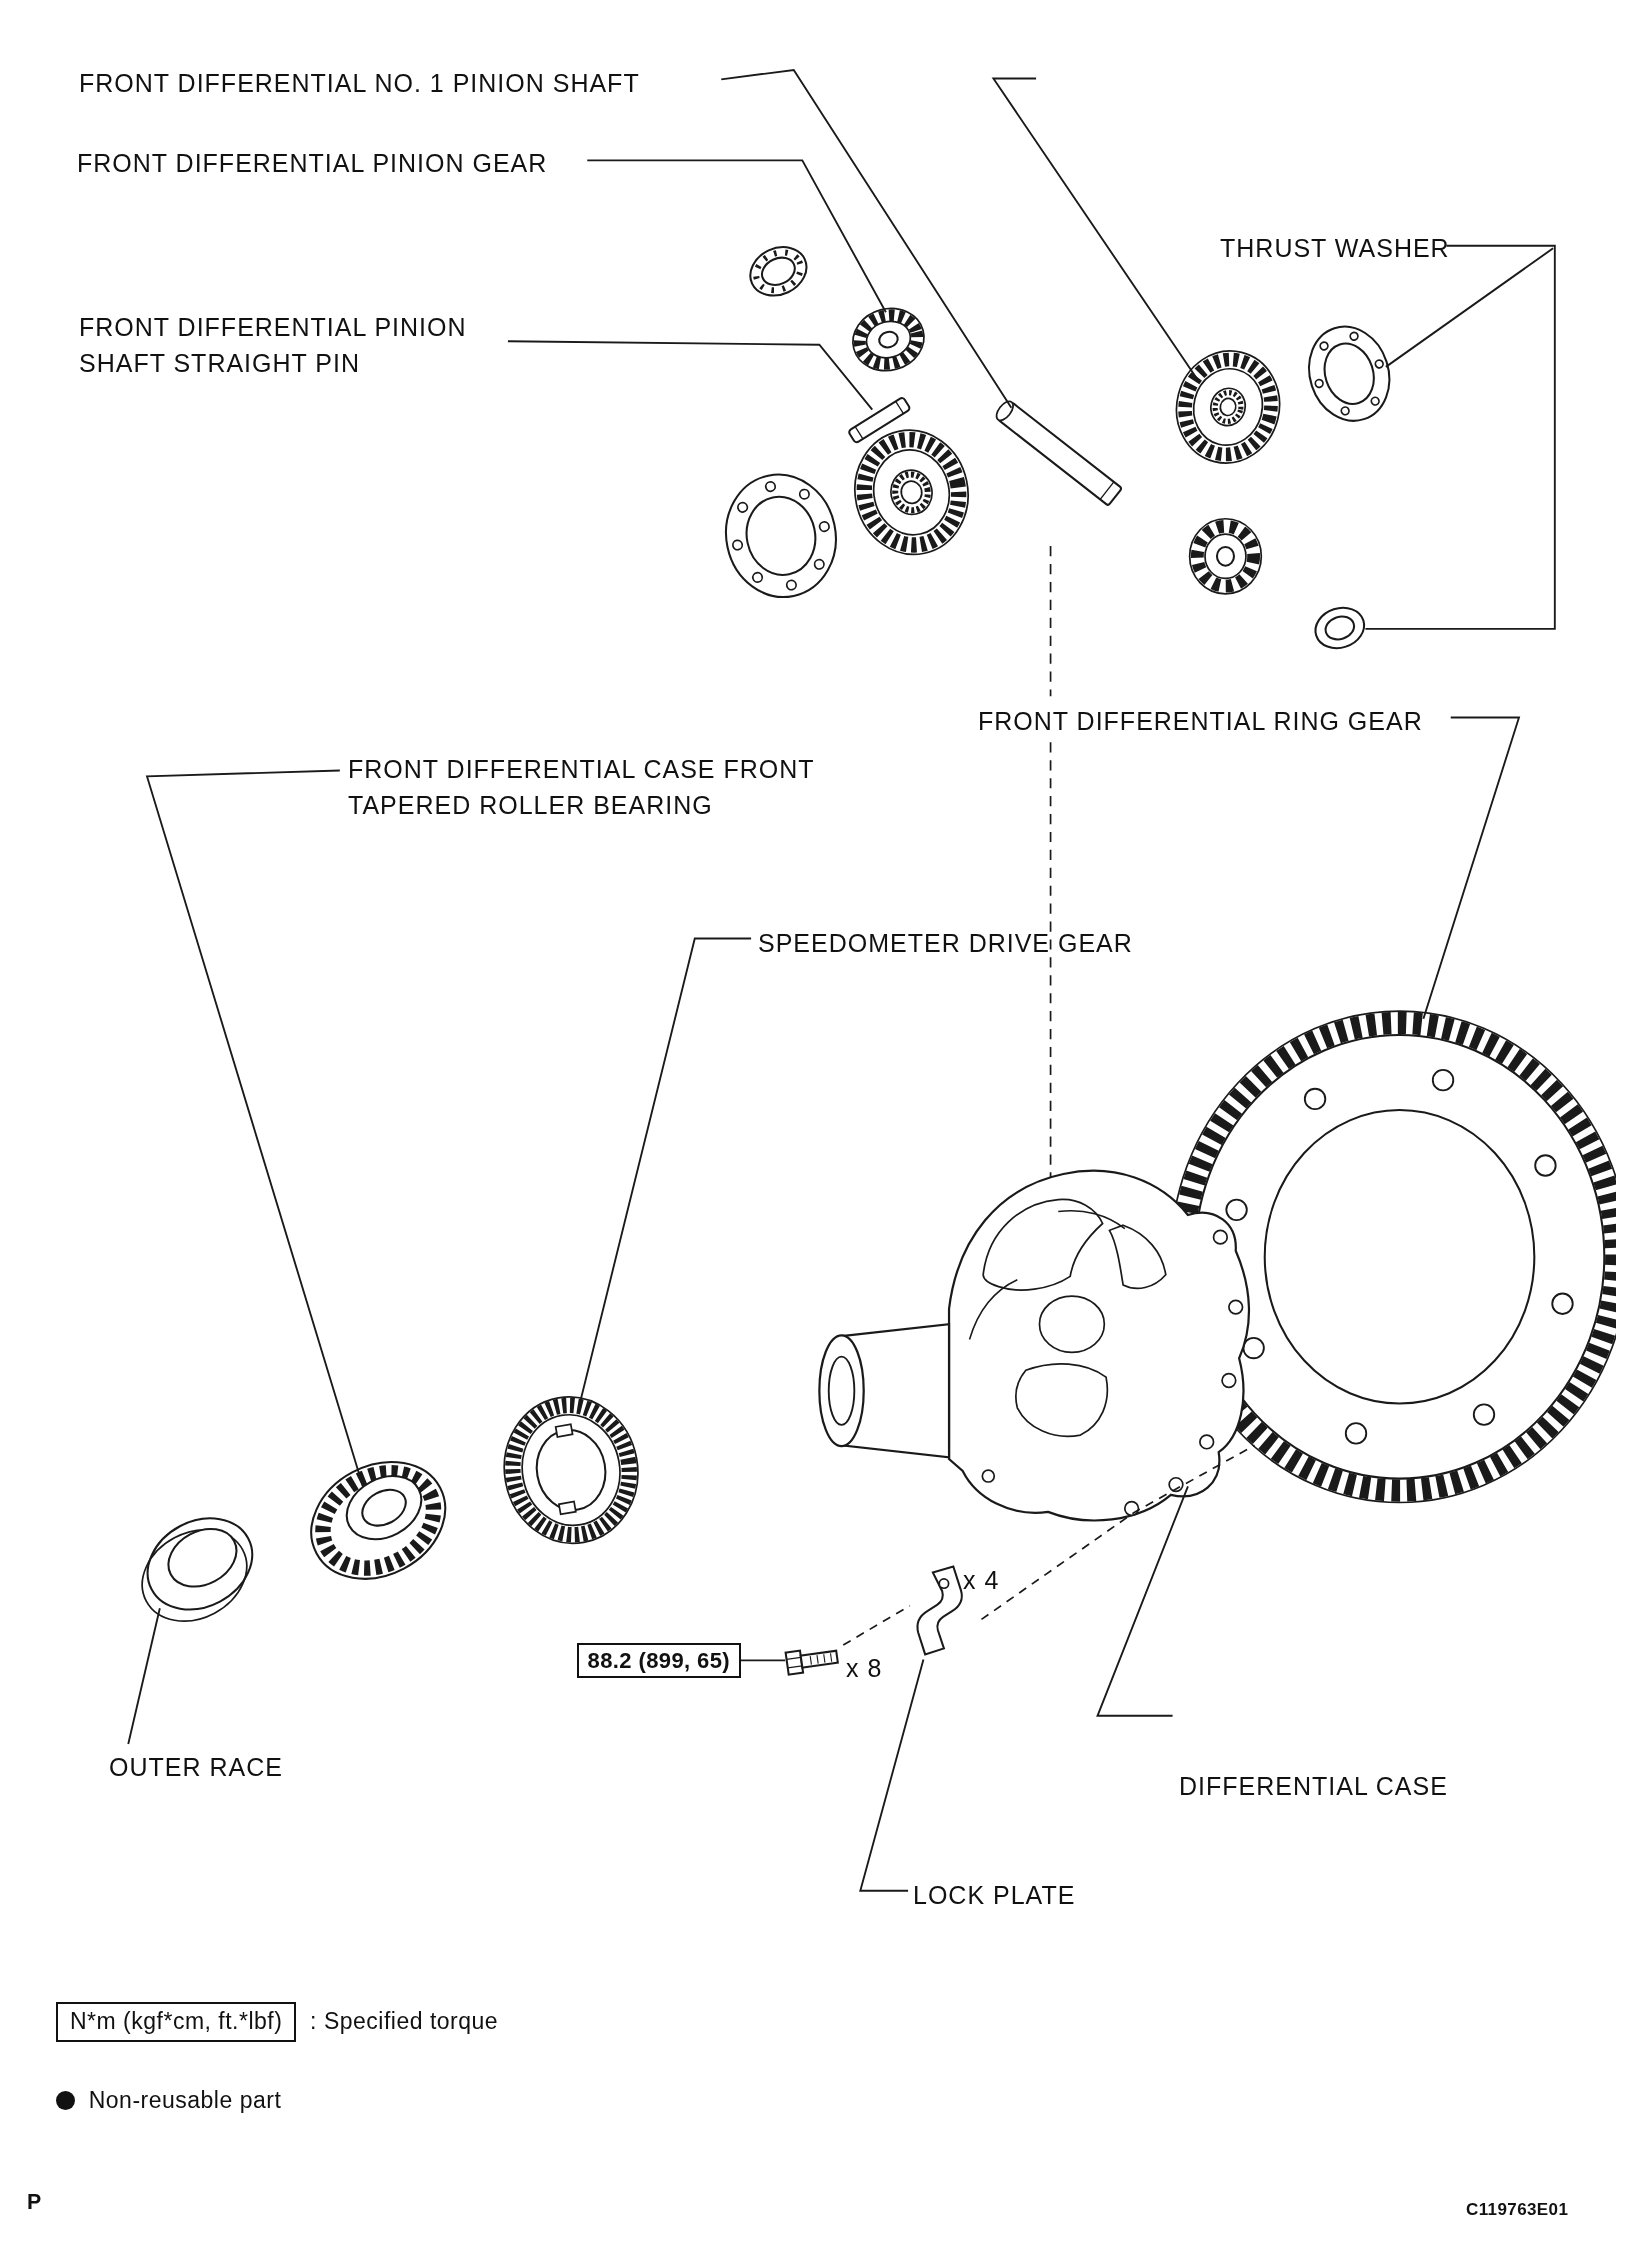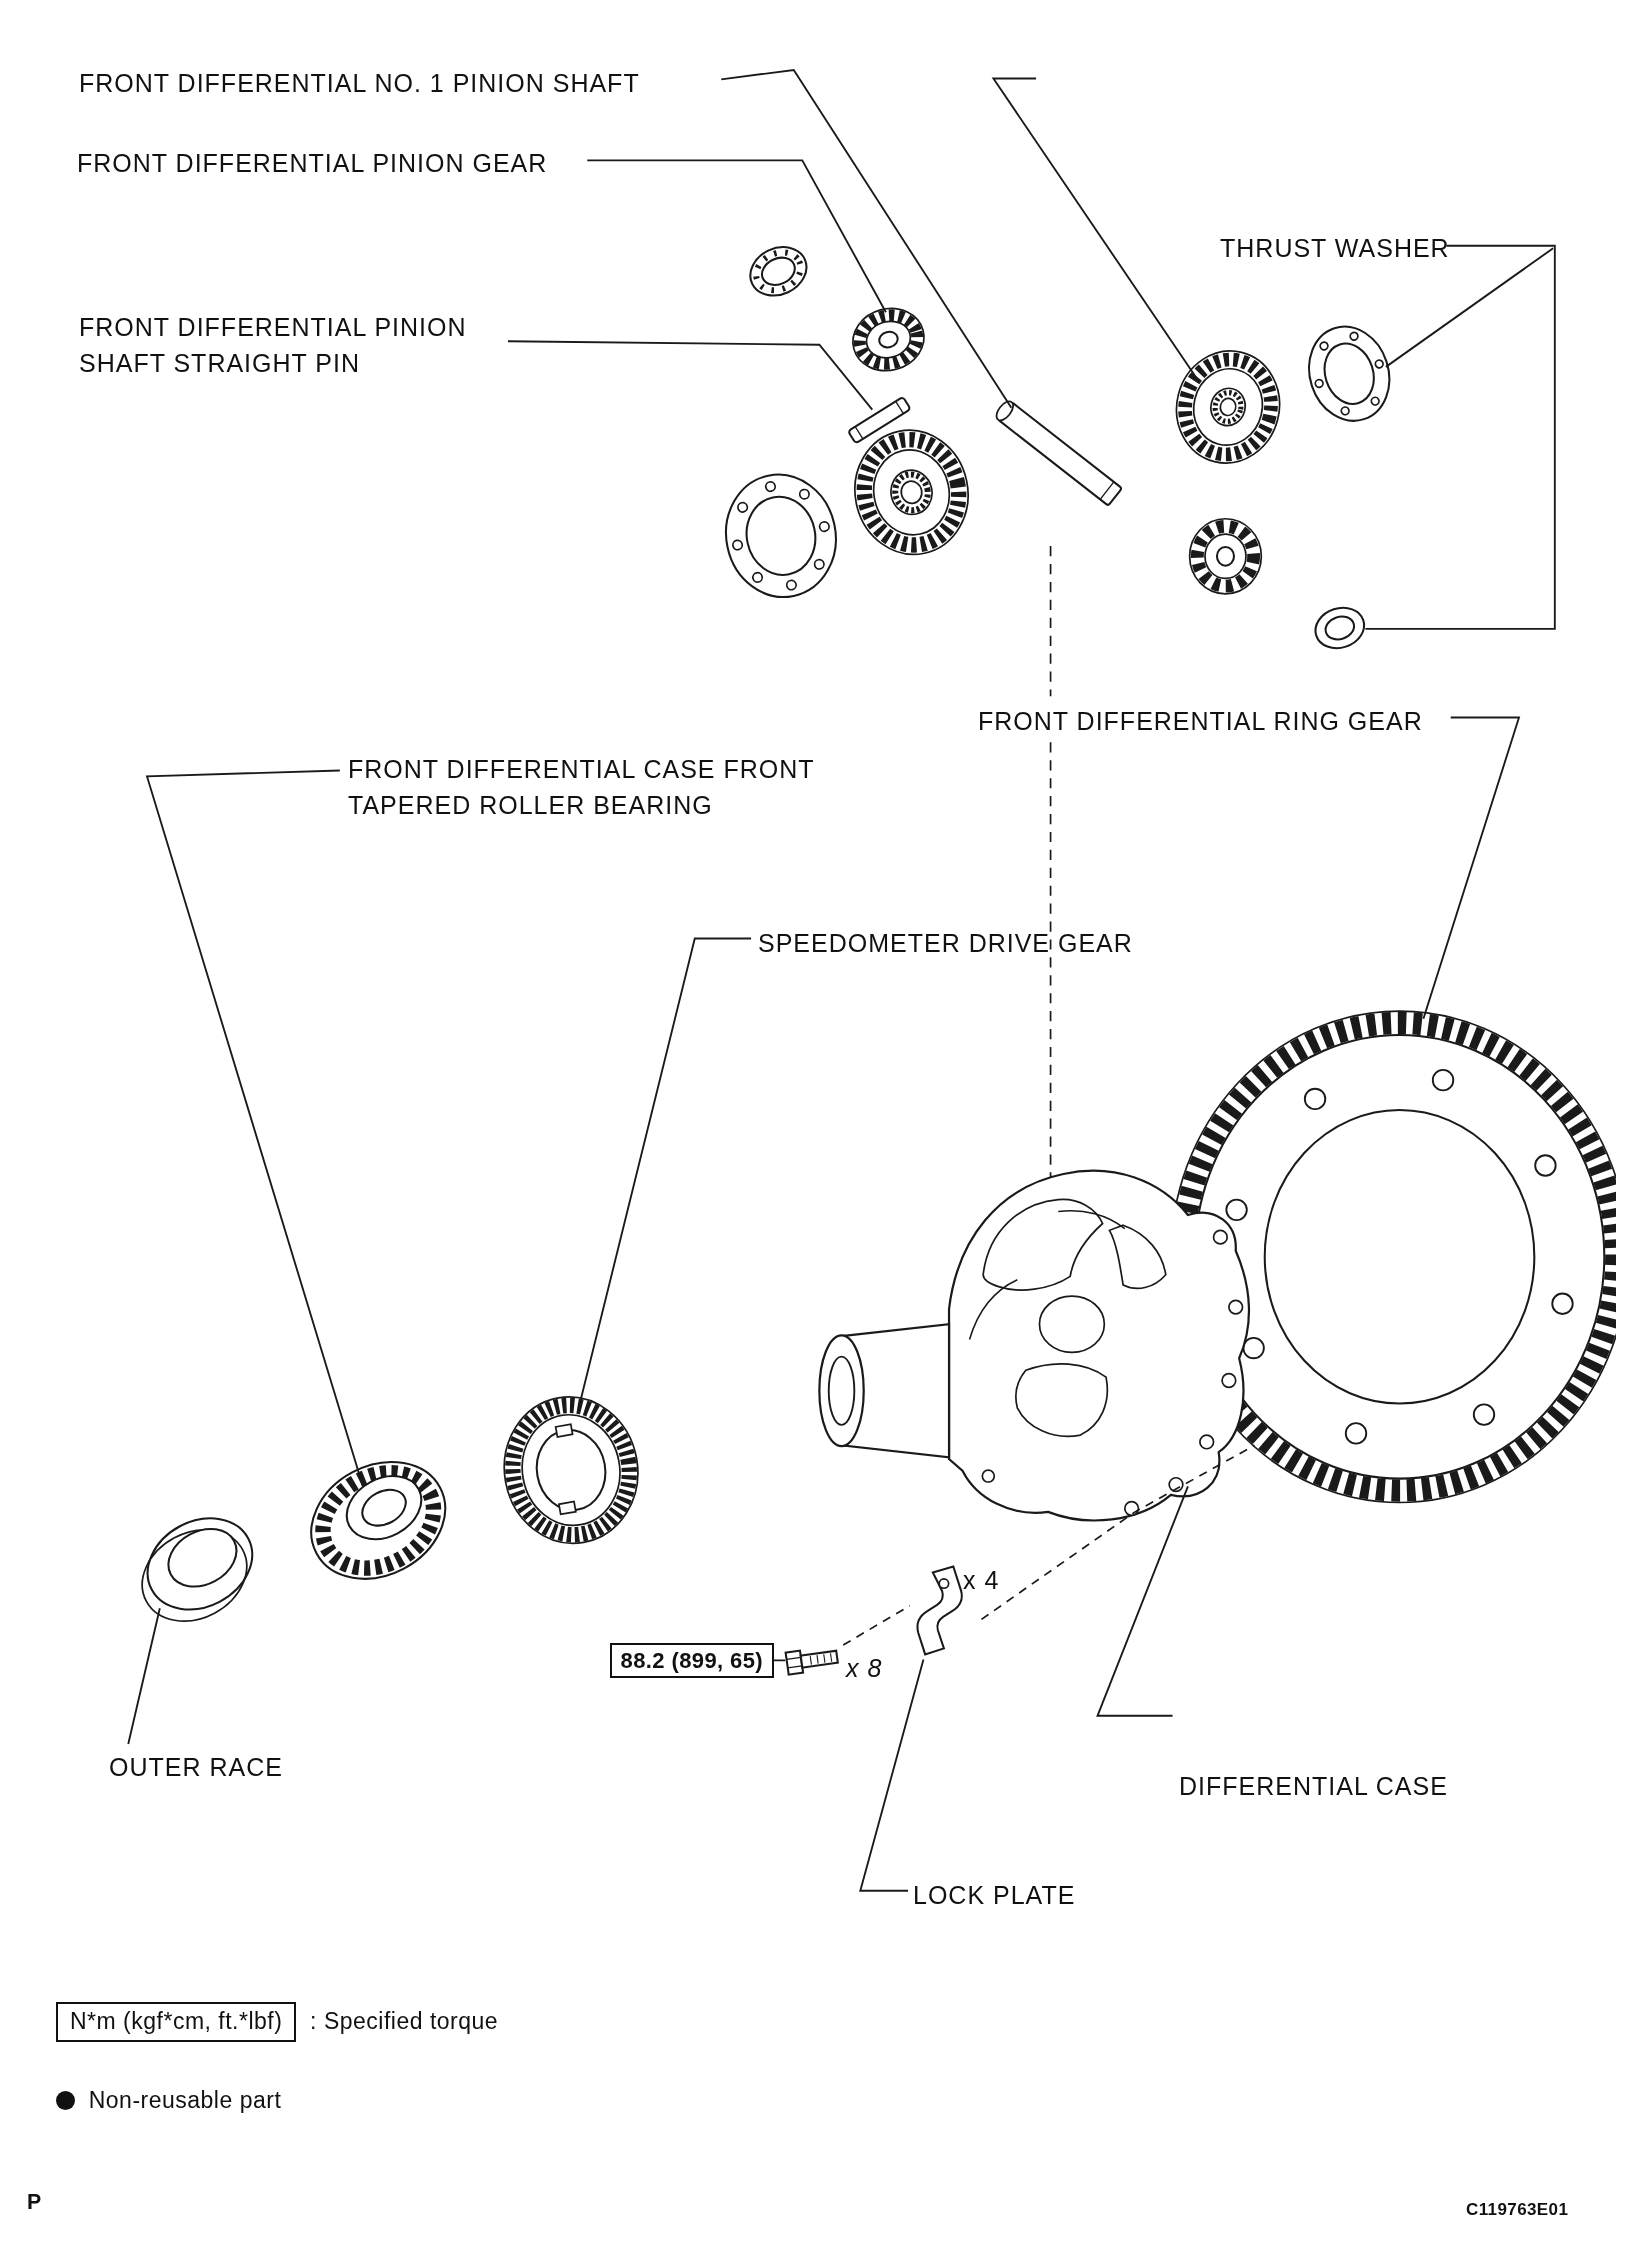--- a/index.html
+++ b/index.html
@@ -249,23 +249,23 @@
 
   <div class="lbl" style="left:348px; top:751px;">
     <span style="display:block;">FRONT DIFFERENTIAL CASE FRONT</span>
     <span style="display:block;">TAPERED ROLLER BEARING</span>
   </div>
 
   <div class="lbl" style="left:758px; top:925px;text-align:right;">SPEEDOMETER DRIVE GEAR</div>
 
   <div class="lbl" style="left:963px; top:1562px;">x 4</div>
 
-  <div class="lbl" style="left:846px; top:1650px;font-style:italic;">x 8</div>
-
-  <div class="torque-box" style="left:610px; top:1643px;">88.2 (899, 65)</div>
+  <div class="lbl" style="left:846px; top:1650px;">x 8</div>
+
+  <div class="torque-box" style="left:577px; top:1643px;">88.2 (899, 65)</div>
 
   <div class="lbl" style="left:1179px; top:1768px;">DIFFERENTIAL CASE</div>
 
   <div class="lbl" style="left:109px; top:1749px;">OUTER RACE</div>
 
   <div class="lbl" style="left:913px; top:1877px;">LOCK PLATE</div>
 
   <div class="legend-row" style="left:56px; top:2002px;">
     <span class="legend-box">N*m (kgf*cm, ft.*lbf)</span>
     <span>: Specified torque</span>

